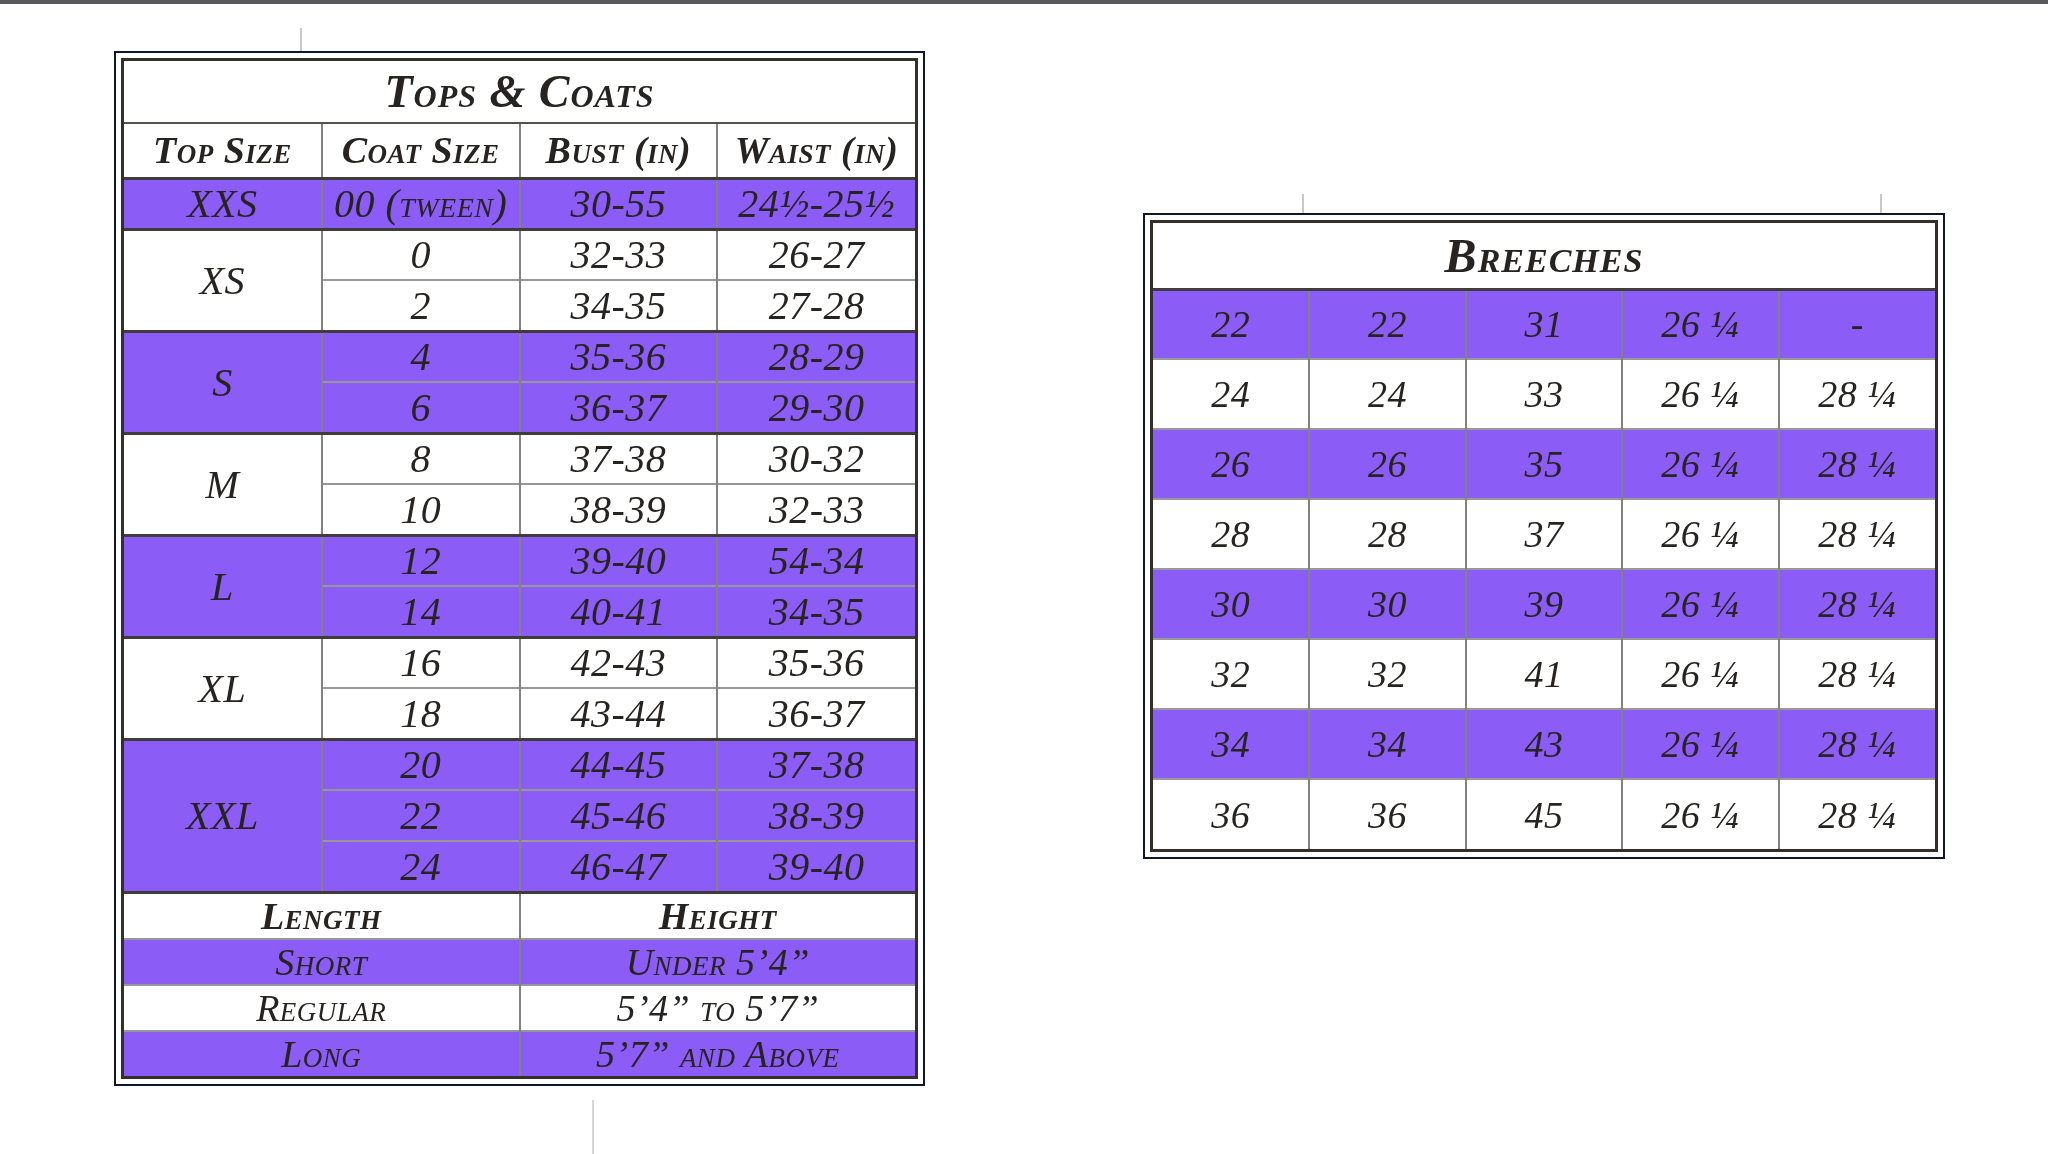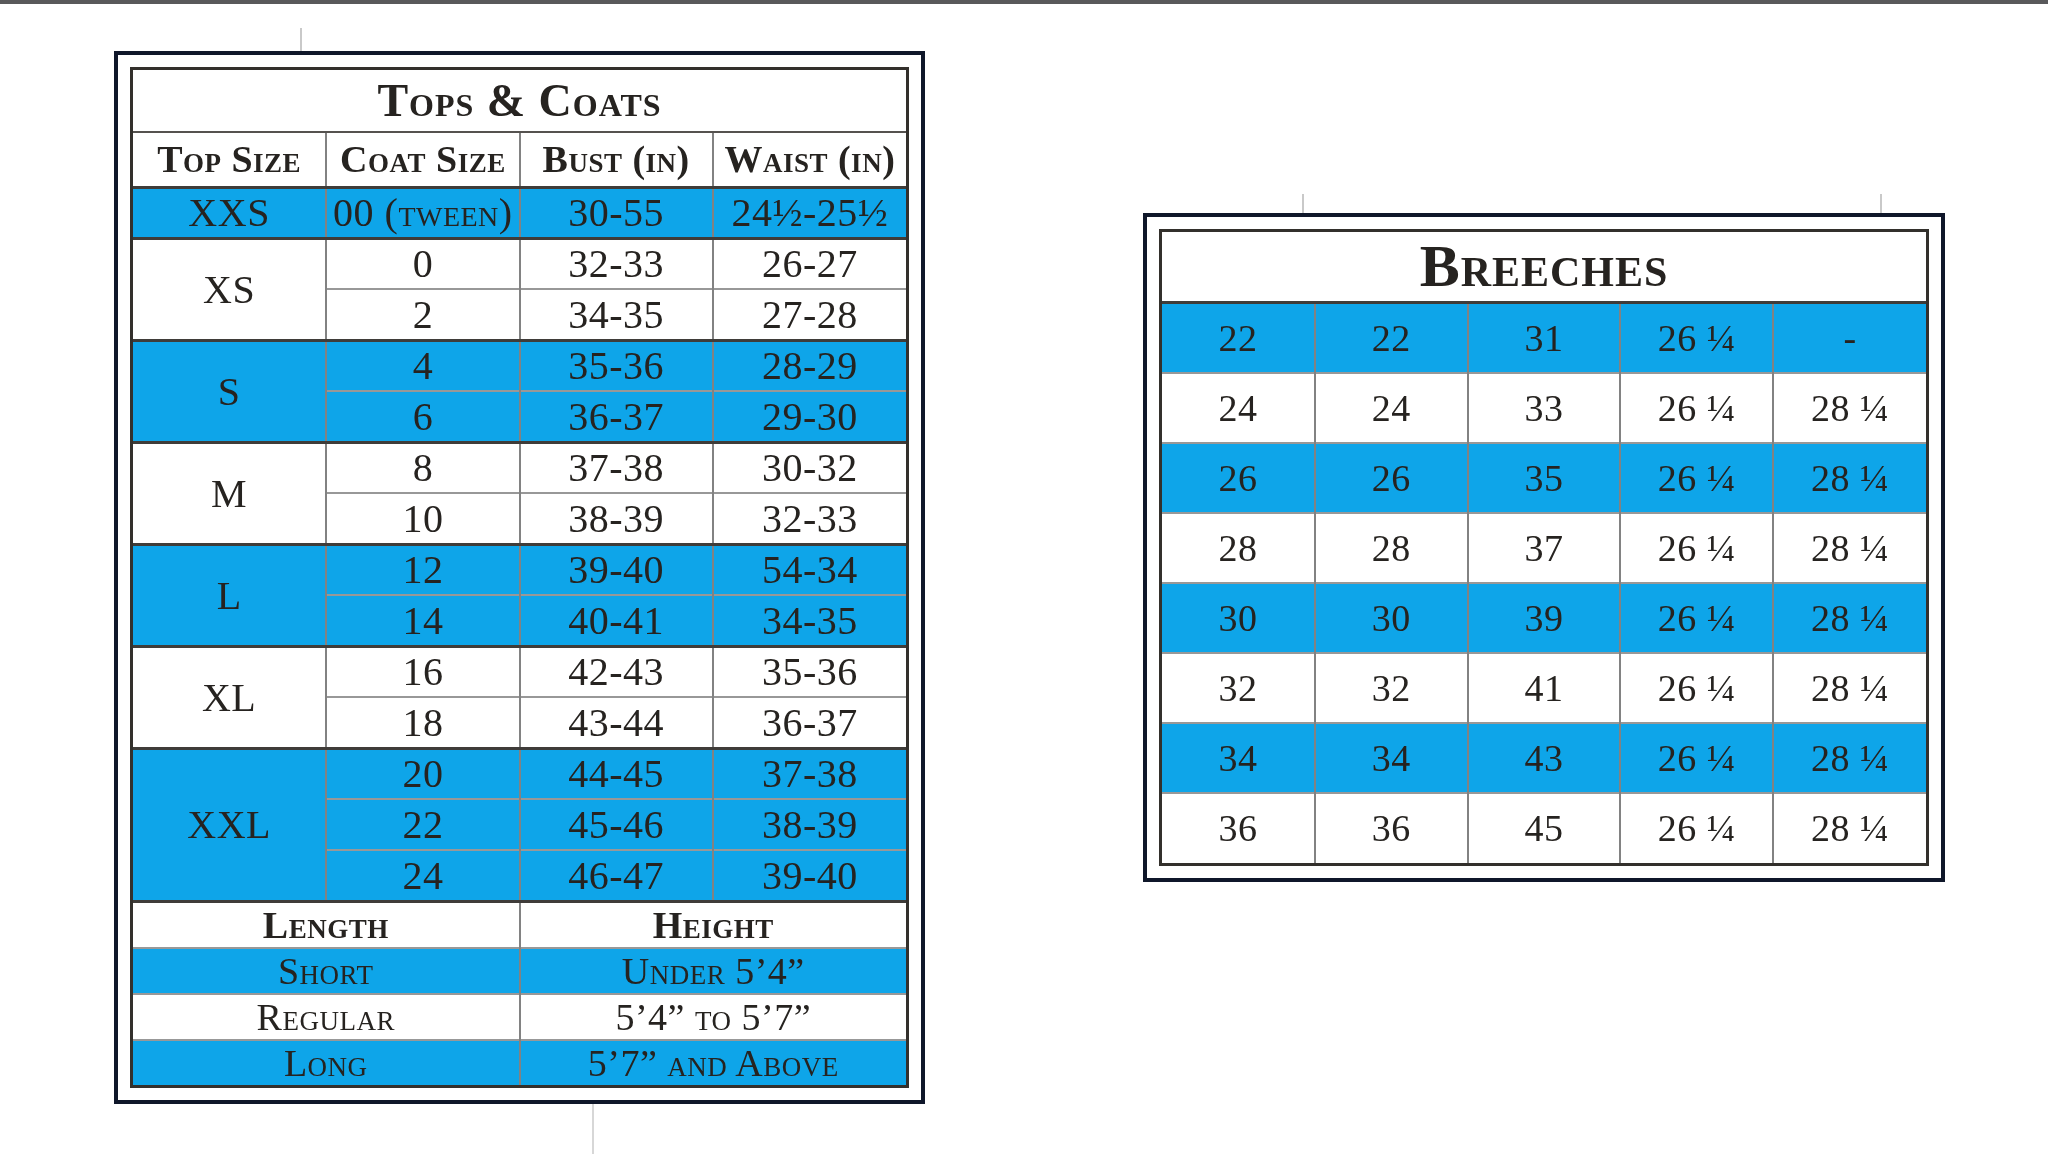--- a/index.html
+++ b/index.html
@@ -17,58 +17,59 @@
     background: #59595b;
   }
   .artifact {
     position: absolute;
     width: 2px;
     background: #c9c9c9;
   }
   .frame {
     position: absolute;
     background: #ffffff;
-    border: 4px solid #0f172a;
-    padding: 12px;
+    border: 2px solid #0f172a;
+    padding: 5px;
+    font-style: italic;
   }
   .frame-inner { border: 3px solid #33302c; background: #ffffff; }
   table { border-collapse: collapse; width: 100%; table-layout: fixed; }
   td, th {
     text-align: center;
     vertical-align: middle;
     font-variant: small-caps;
     letter-spacing: 0.5px;
     border-left: 2px solid #828282;
     border-top: 2px solid #989898;
     overflow: hidden;
   }
   .col-first { border-left: none !important; }
   tr.title-row td { border-top: none !important; }
   tr.header-row th { border-top: 2px solid #55524f; }
   tr.group-start td { border-top: 3px solid #3f3c39; }
-  tr.shaded td { background: #0ea5e9; }
+  tr.shaded td { background: #8b5cf6; }
 
   
   #tops-frame { left: 114px; top: 51px; width: 811px; }
   #tops-frame tr.title-row { height: 62px; }
   #tops-frame tr.header-row { height: 55px; }
   #tops-frame tr.data { height: 51px; }
   #tops-frame tr.bottom { height: 41px; }
   #tops-frame .title-cell { font-size: 46px; font-weight: bold; letter-spacing: 1px; }
   #tops-frame th { font-size: 38px; font-weight: bold; }
   #tops-frame td { font-size: 40px; }
   #tops-frame .section-header { font-size: 38px; font-weight: bold; }
   #tops-frame .length-cell, #tops-frame .height-cell { font-size: 38px; }
 
   
   #breeches-frame { left: 1143px; top: 213px; width: 802px; }
   #breeches-frame tr.title-row { height: 66px; }
   #breeches-frame tr.header-row { height: 92px; }
   #breeches-frame tr.data { height: 70px; }
-  #breeches-frame .title-cell { font-size: 60px; font-weight: bold; letter-spacing: 1px; }
+  #breeches-frame .title-cell { font-size: 48px; font-weight: bold; letter-spacing: 1px; }
   #breeches-frame th { font-size: 34px; font-weight: bold; }
   #breeches-frame th .hline { line-height: 1.25; }
   #breeches-frame td { font-size: 38px; }
 </style>
 </head>
 <body>
 
 <div class="top-bar"></div>
 <div class="artifact" style="left:300px; top:28px; height:26px;"></div>
 <div class="artifact" style="left:592px; top:1100px; height:54px; background:#d7d7d7;"></div>

